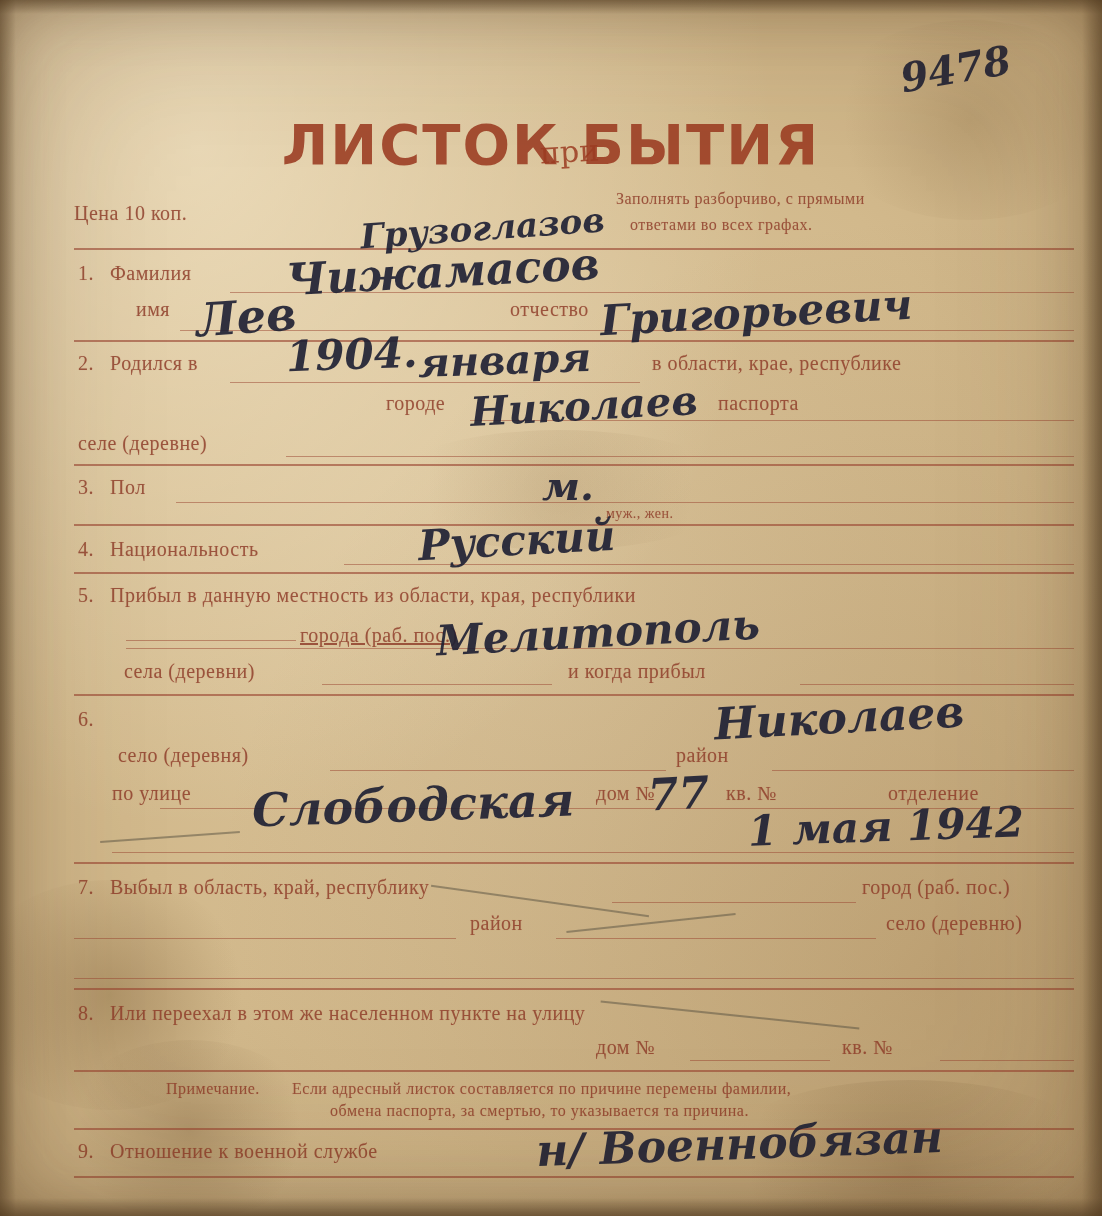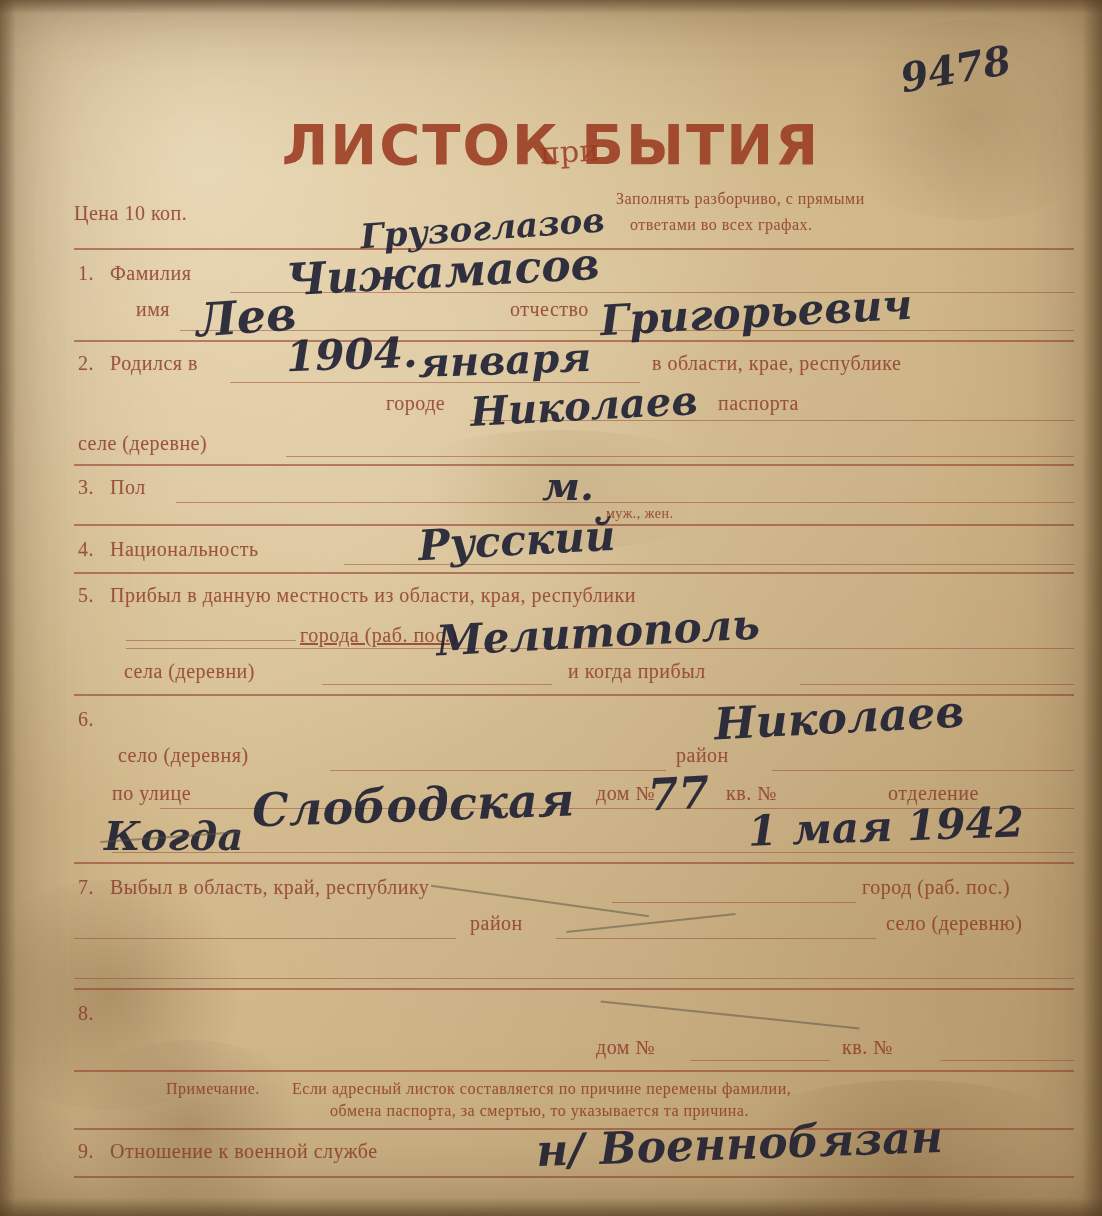--- a/index.html
+++ b/index.html
@@ -207,20 +207,21 @@
     <div class="pr" style="left:862px; top:876px;">город (раб. пос.)</div>
     <div class="rule thin" style="left:612px; top:902px; width:244px;"></div>
     <div class="pr" style="left:470px; top:912px;">район</div>
     <div class="pr" style="left:886px; top:912px;">село (деревню)</div>
     <div class="rule thin" style="left:556px; top:938px; width:320px;"></div>
     <div class="rule thin" style="left:74px; top:938px; width:382px;"></div>
     <div class="rule thin" style="left:74px; top:978px; width:1000px;"></div>
 
     <div class="rule" style="left:74px; top:988px; width:1000px;"></div>
     <div class="pr" style="left:78px; top:1002px;">8.</div>
+    <div class="pr" style="left:110px; top:1002px;">Или переехал в этом же населенном пункте на улицу</div>
     <div class="pr" style="left:596px; top:1036px;">дом №</div>
     <div class="pr" style="left:842px; top:1036px;">кв. №</div>
     <div class="rule thin" style="left:690px; top:1060px; width:140px;"></div>
     <div class="rule thin" style="left:940px; top:1060px; width:134px;"></div>
 
     <div class="rule" style="left:74px; top:1070px; width:1000px;"></div>
     <div class="pr sm" style="left:166px; top:1080px;">Примечание.</div>
     <div class="pr sm" style="left:330px; top:1102px;">обмена паспорта, за смертью, то указывается та причина.</div>
     <div class="pr sm" style="left:292px; top:1080px;">Если адресный листок составляется по причине перемены фамилии,</div>
     <div class="rule" style="left:74px; top:1128px; width:1000px;"></div>
@@ -242,21 +243,20 @@
 
     <div class="hw" style="left:542px; top:462px; font-size:40px;">м.</div>
     <div class="hw" style="left:418px; top:516px; font-size:42px; transform:rotate(-3deg);">Русский</div>
 
     <div class="hw" style="left:436px; top:608px; font-size:42px; transform:rotate(-3deg);">Мелитополь</div>
 
     <div class="hw" style="left:714px; top:692px; font-size:44px; transform:rotate(-3deg);">Николаев</div>
 
     <div class="hw" style="left:252px; top:778px; font-size:46px; transform:rotate(-2deg);">Слободская</div>
     <div class="hw" style="left:648px; top:768px; font-size:44px; transform:rotate(-3deg);">77</div>
-    <div class="hw" style="left:104px; top:812px; font-size:40px;">Когда</div>
     <div class="stroke" style="left:100px; top:836px; width:140px; transform:rotate(-4deg);"></div>
     <div class="hw" style="left:748px; top:802px; font-size:42px; transform:rotate(-2deg);">1 мая 1942</div>
 
     <div class="hw" style="left:536px; top:1118px; font-size:44px; transform:rotate(-2deg);">н/ Военнобязан</div>
 
     <div class="stroke" style="left:430px; top:900px; width:220px; transform:rotate(8deg);"></div>
     <div class="stroke" style="left:566px; top:922px; width:170px; transform:rotate(-6deg);"></div>
     <div class="stroke" style="left:600px; top:1014px; width:260px; transform:rotate(6deg);"></div>
   </div>
 

